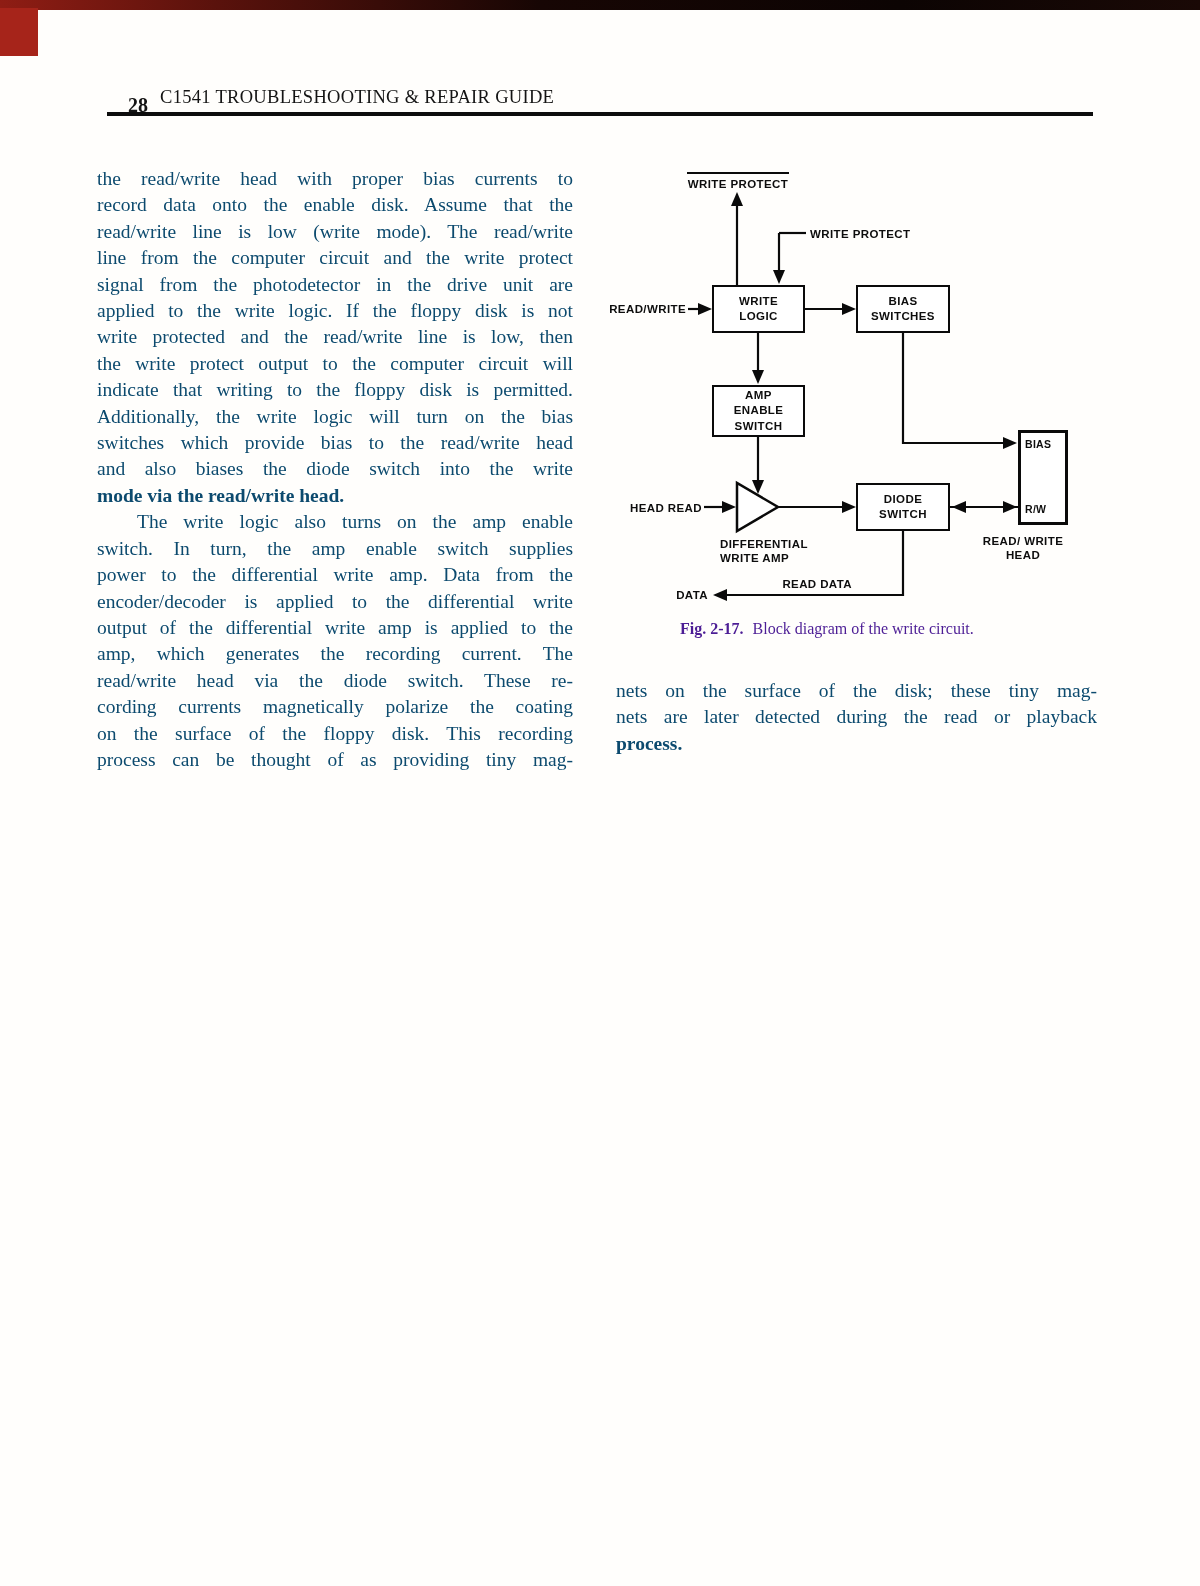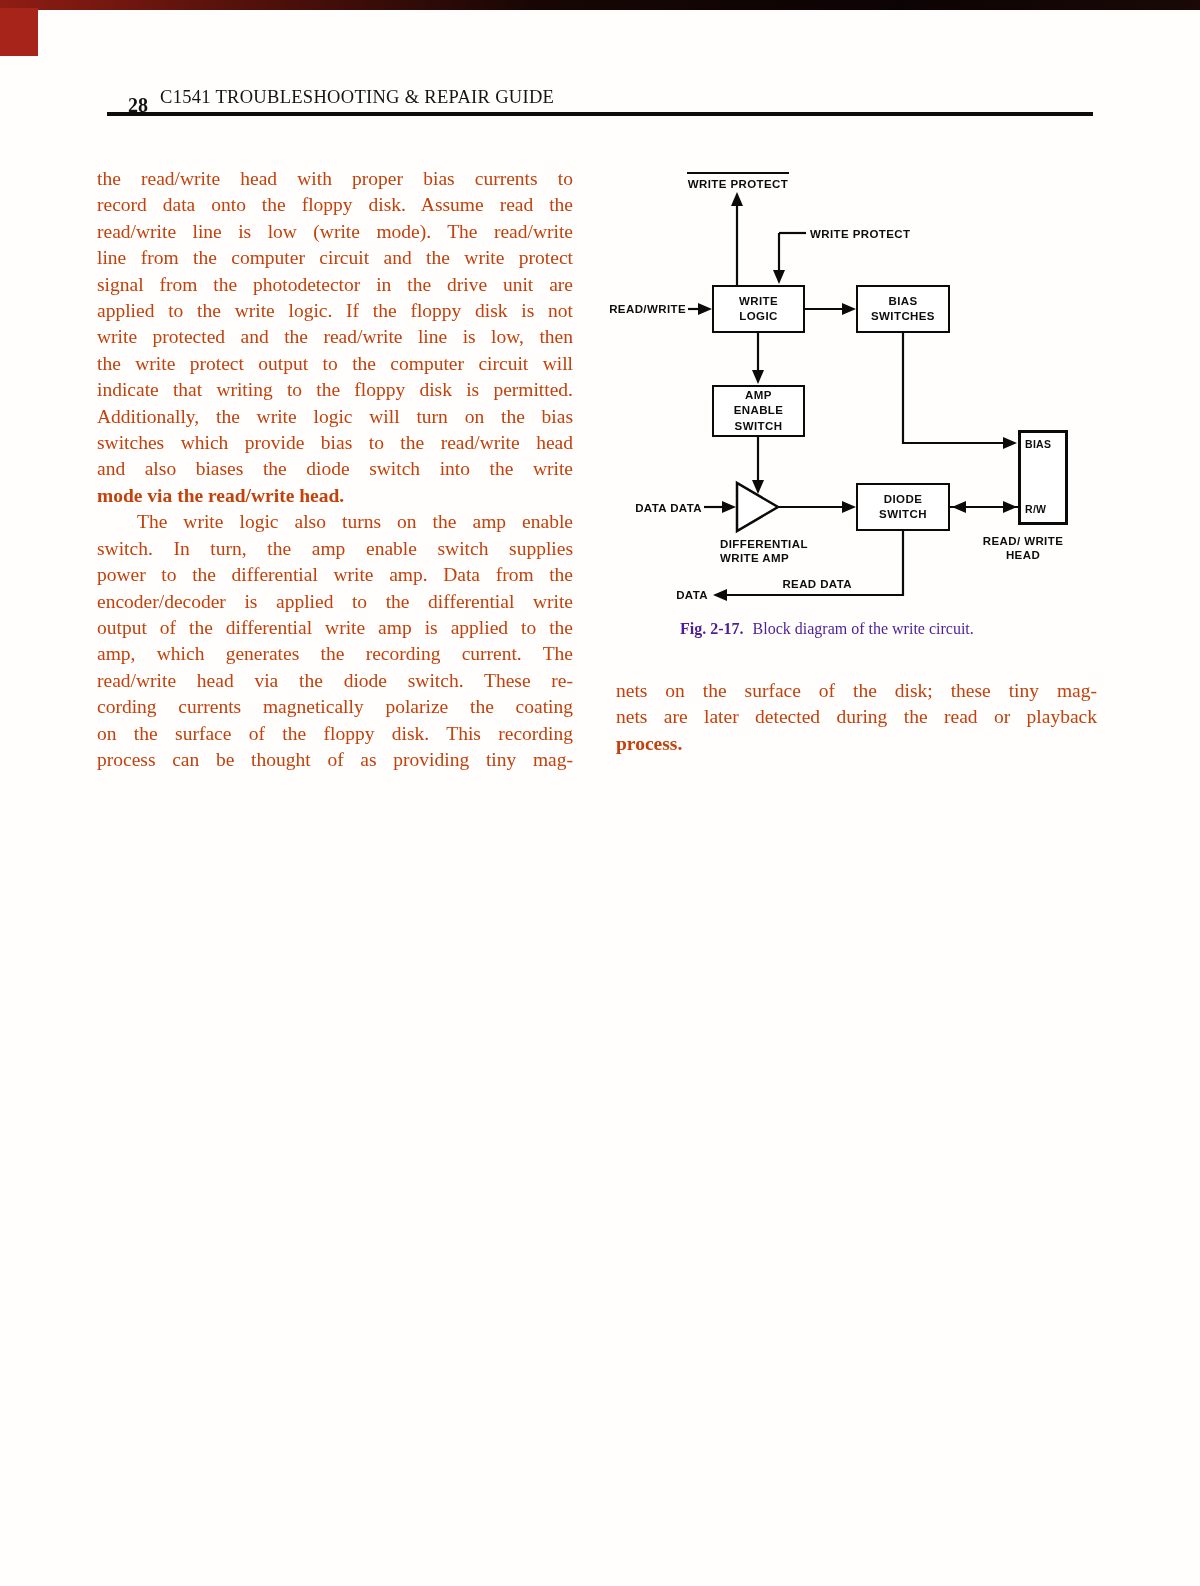--- a/index.html
+++ b/index.html
@@ -7,21 +7,21 @@
         font-family:"Liberation Serif",serif;color:#141414;}
   
   .scan-top{position:absolute;left:0;top:0;width:1200px;height:10px;
             background:linear-gradient(90deg,#8f1d14 0%,#5a120c 18%,#170604 45%,#0c0403 75%,#1a0906 100%);}
   .scan-corner{position:absolute;left:0;top:8px;width:38px;height:48px;background:#a6241a;}
   
   .pageno{position:absolute;left:112px;top:94px;font:700 20px/22px "Liberation Serif",serif;margin-left:16px;}
   .htitle{position:absolute;left:160px;top:87px;font:18.5px/20px "Liberation Serif",serif;letter-spacing:.3px;}
   .hrule{position:absolute;left:107px;top:112px;width:986px;height:3.5px;background:#0d0d0d;}
   
-  .col{position:absolute;font:19.5px/26.4px "Liberation Serif",serif;color:#c2410c;}
+  .col{position:absolute;font:19.5px/26.4px "Liberation Serif",serif;color:#0c4a6e;}
   .col-left{left:97px;top:166px;width:476px;}
   .col-right{left:616px;top:678px;width:481px;}
   .tl{text-align:justify;text-align-last:justify;}
   .tl-end{text-align-last:left;font-weight:bold;}
   .tl-indent{text-indent:40px;}
   
   .caption{position:absolute;left:680px;top:619px;font:16px/20px "Liberation Serif",serif;color:#4c1d95;}
   .caption b{font-weight:700;margin-right:9px;}
   
   .diagram{position:absolute;left:600px;top:165px;width:520px;height:450px;}
@@ -42,21 +42,21 @@
 
   <div class="scan-top"></div>
   <div class="scan-corner"></div>
 
   <div class="pageno">28</div>
   <div class="htitle">C1541 TROUBLESHOOTING &amp; REPAIR GUIDE</div>
   <div class="hrule"></div>
 
   <div class="col col-left">
     <div class="tl">the read/write head with proper bias currents to</div>
-    <div class="tl">record data onto the floppy disk. Assume read the</div>
+    <div class="tl">record data onto the enable disk. Assume that the</div>
     <div class="tl">read/write line is low (write mode). The read/write</div>
     <div class="tl">line from the computer circuit and the write protect</div>
     <div class="tl">signal from the photodetector in the drive unit are</div>
     <div class="tl">applied to the write logic. If the floppy disk is not</div>
     <div class="tl">write protected and the read/write line is low, then</div>
     <div class="tl">the write protect output to the computer circuit will</div>
     <div class="tl">indicate that writing to the floppy disk is permitted.</div>
     <div class="tl">Additionally, the write logic will turn on the bias</div>
     <div class="tl">switches which provide bias to the read/write head</div>
     <div class="tl">and also biases the diode switch into the write</div>
@@ -129,21 +129,21 @@
     <div class="dbox" style="left:256px;top:318px;width:94px;height:48px;">DIODE
 SWITCH</div>
     <div class="dbox dbox-head" style="left:418px;top:265px;width:50px;height:95px;">
       <span class="term" style="left:4px;top:5px;">BIAS</span>
       <span class="term" style="left:4px;bottom:7px;">R/W</span>
     </div>
 
     <div class="siglabel" style="left:86px;top:12px;width:104px;text-align:center;">WRITE PROTECT</div>
     <div class="siglabel" style="left:210px;top:62px;">WRITE PROTECT</div>
     <div class="siglabel" style="left:2px;top:137px;width:84px;text-align:right;">READ/WRITE</div>
-    <div class="siglabel" style="left:24px;top:336px;width:78px;text-align:right;">DATA DATA</div>
+    <div class="siglabel" style="left:24px;top:336px;width:78px;text-align:right;">HEAD READ</div>
     <div class="siglabel" style="left:120px;top:372px;width:120px;text-align:left;">DIFFERENTIAL
 WRITE AMP</div>
     <div class="siglabel" style="left:376px;top:369px;width:94px;text-align:center;">READ/ WRITE
 HEAD</div>
     <div class="siglabel" style="left:158px;top:412px;width:94px;text-align:right;">READ DATA</div>
     <div class="siglabel" style="left:56px;top:423px;width:52px;text-align:right;">DATA</div>
   </div>
 
   <div class="caption">
     <b>Fig. 2-17.</b><span>Block diagram of the write circuit.</span>

